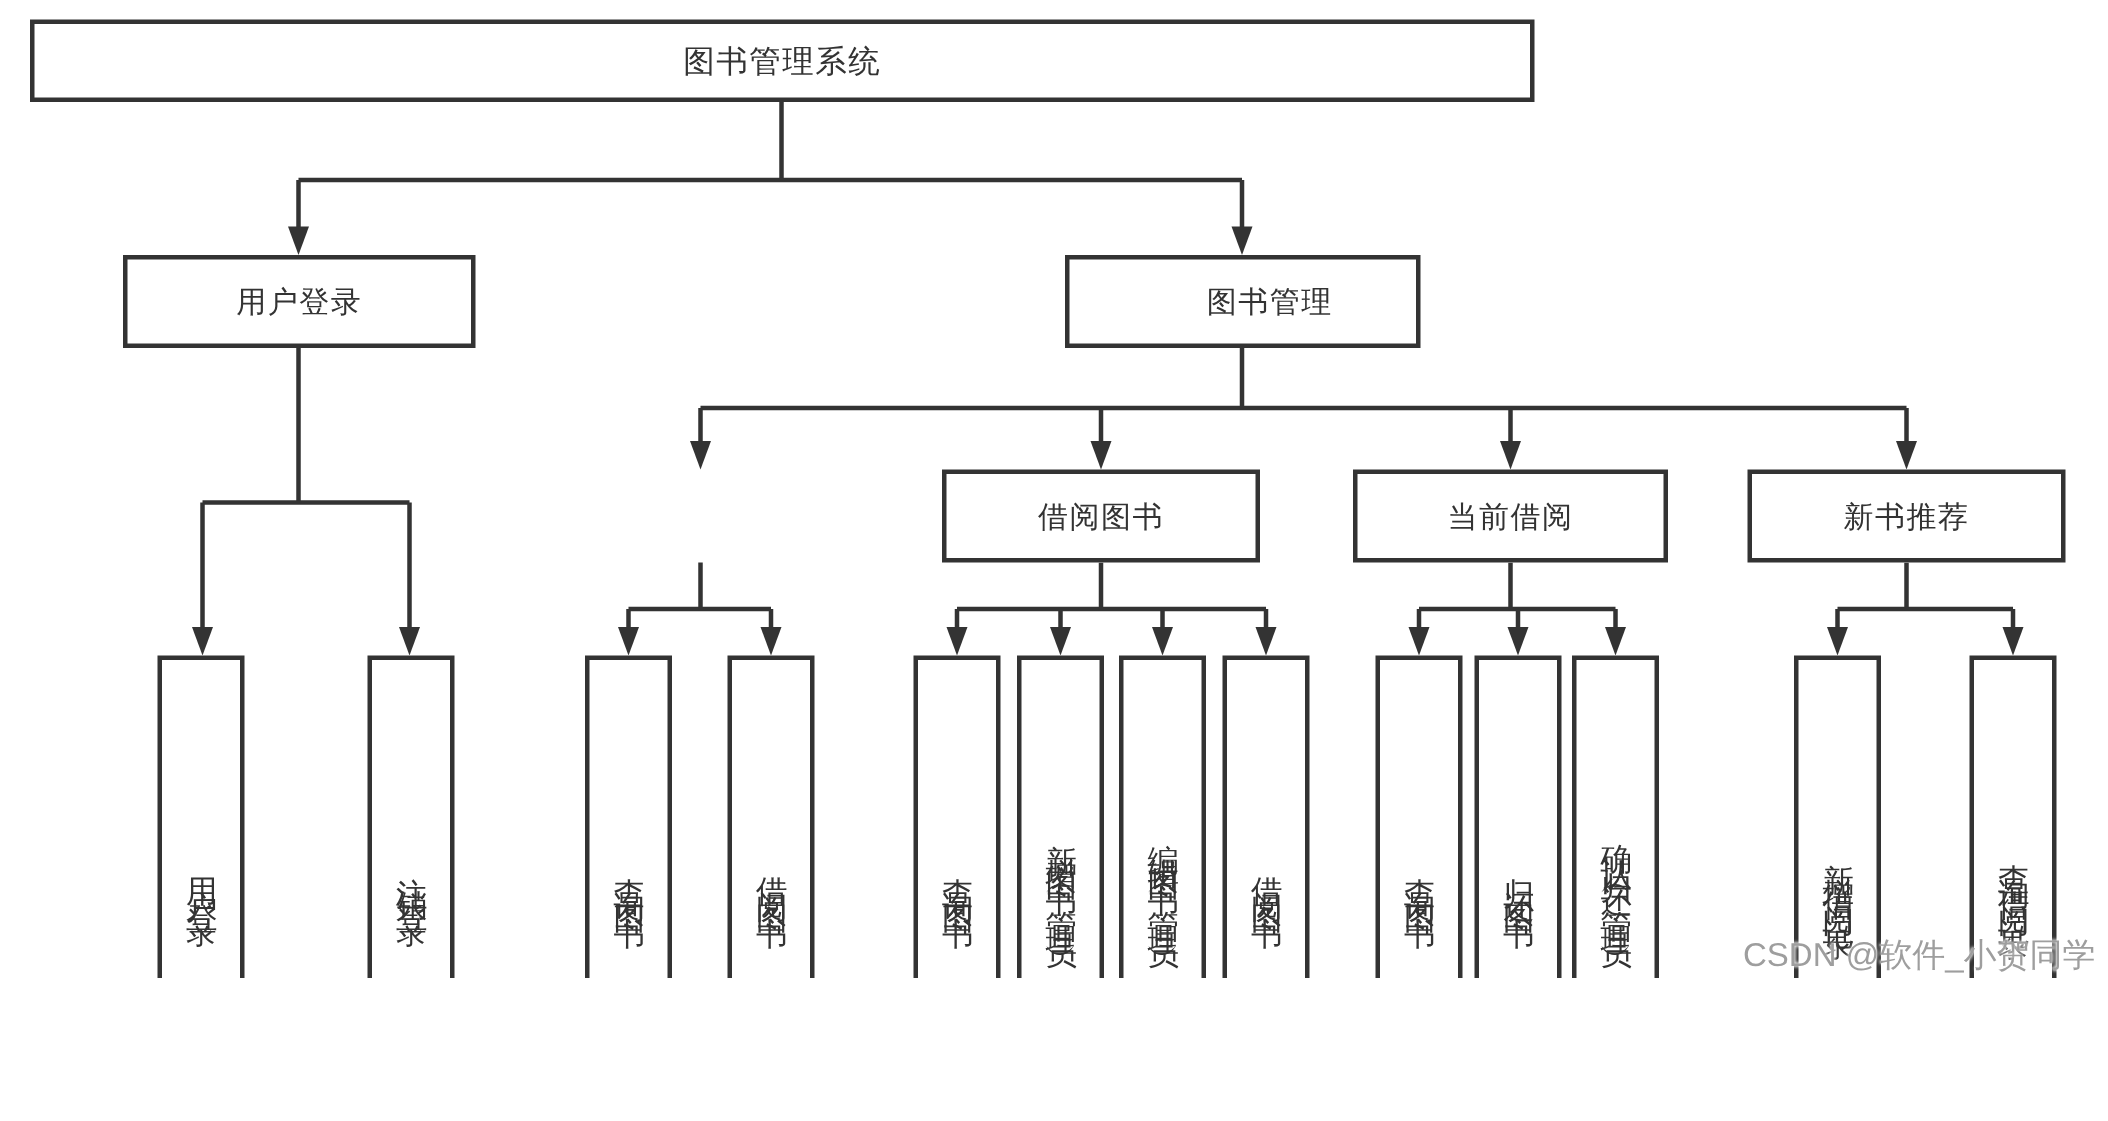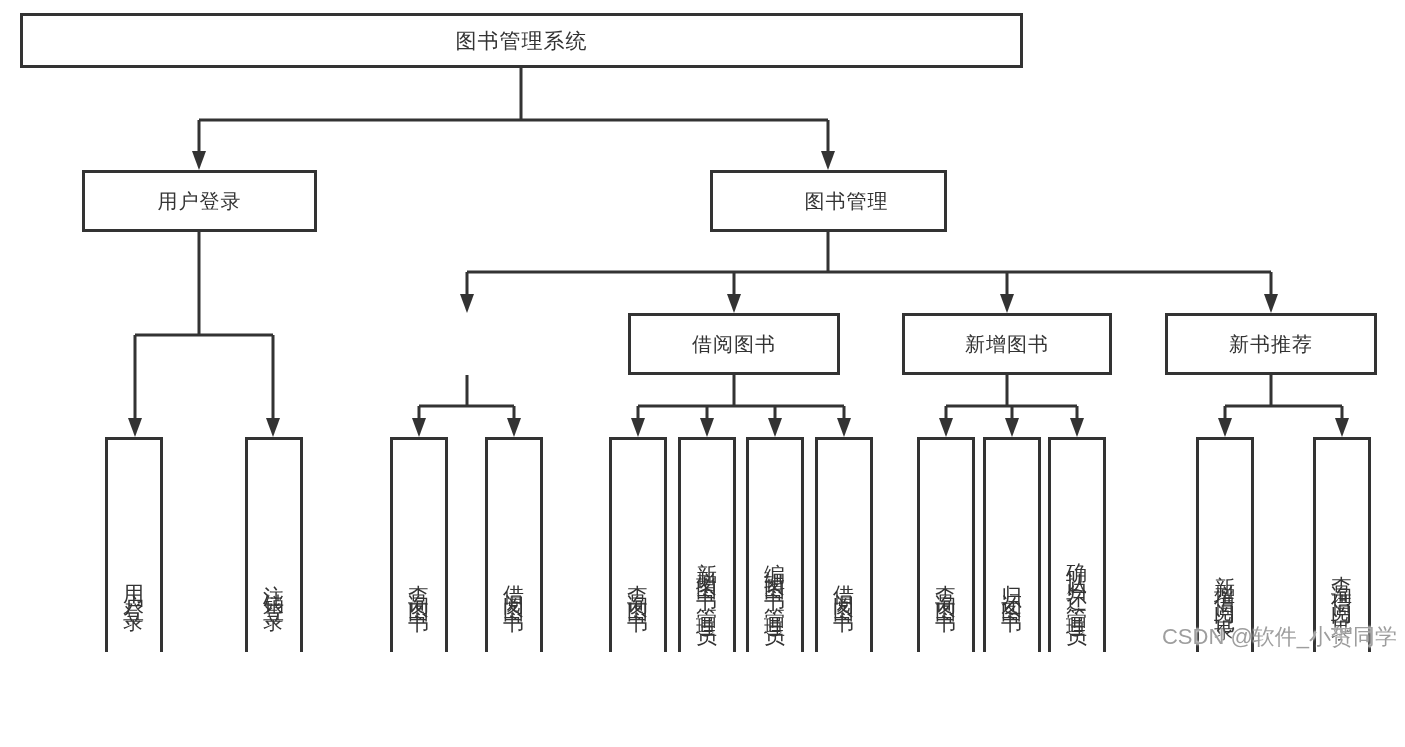--- a/index.html
+++ b/index.html
@@ -100,21 +100,21 @@
     <span>用户登录</span>
   </div>
   <div class="node hbox" style="left:710px;top:170px;width:237px;padding-left:36px;">
     <span>图书管理</span>
   </div>
 
   <div class="node hbox" style="left:628px;top:313px;width:212px;">
     <span>借阅图书</span>
   </div>
   <div class="node hbox" style="left:902px;top:313px;width:210px;">
-    <span>新增图书</span>
+    <span>当前借阅</span>
   </div>
   <div class="node hbox" style="left:1165px;top:313px;width:212px;">
     <span>新书推荐</span>
   </div>
 
   <div class="node leaf" style="left:105px;">
     <span class="vtext">用户登录</span>
   </div>
   <div class="node leaf" style="left:245px;">
     <span class="vtext">注销登录</span>

